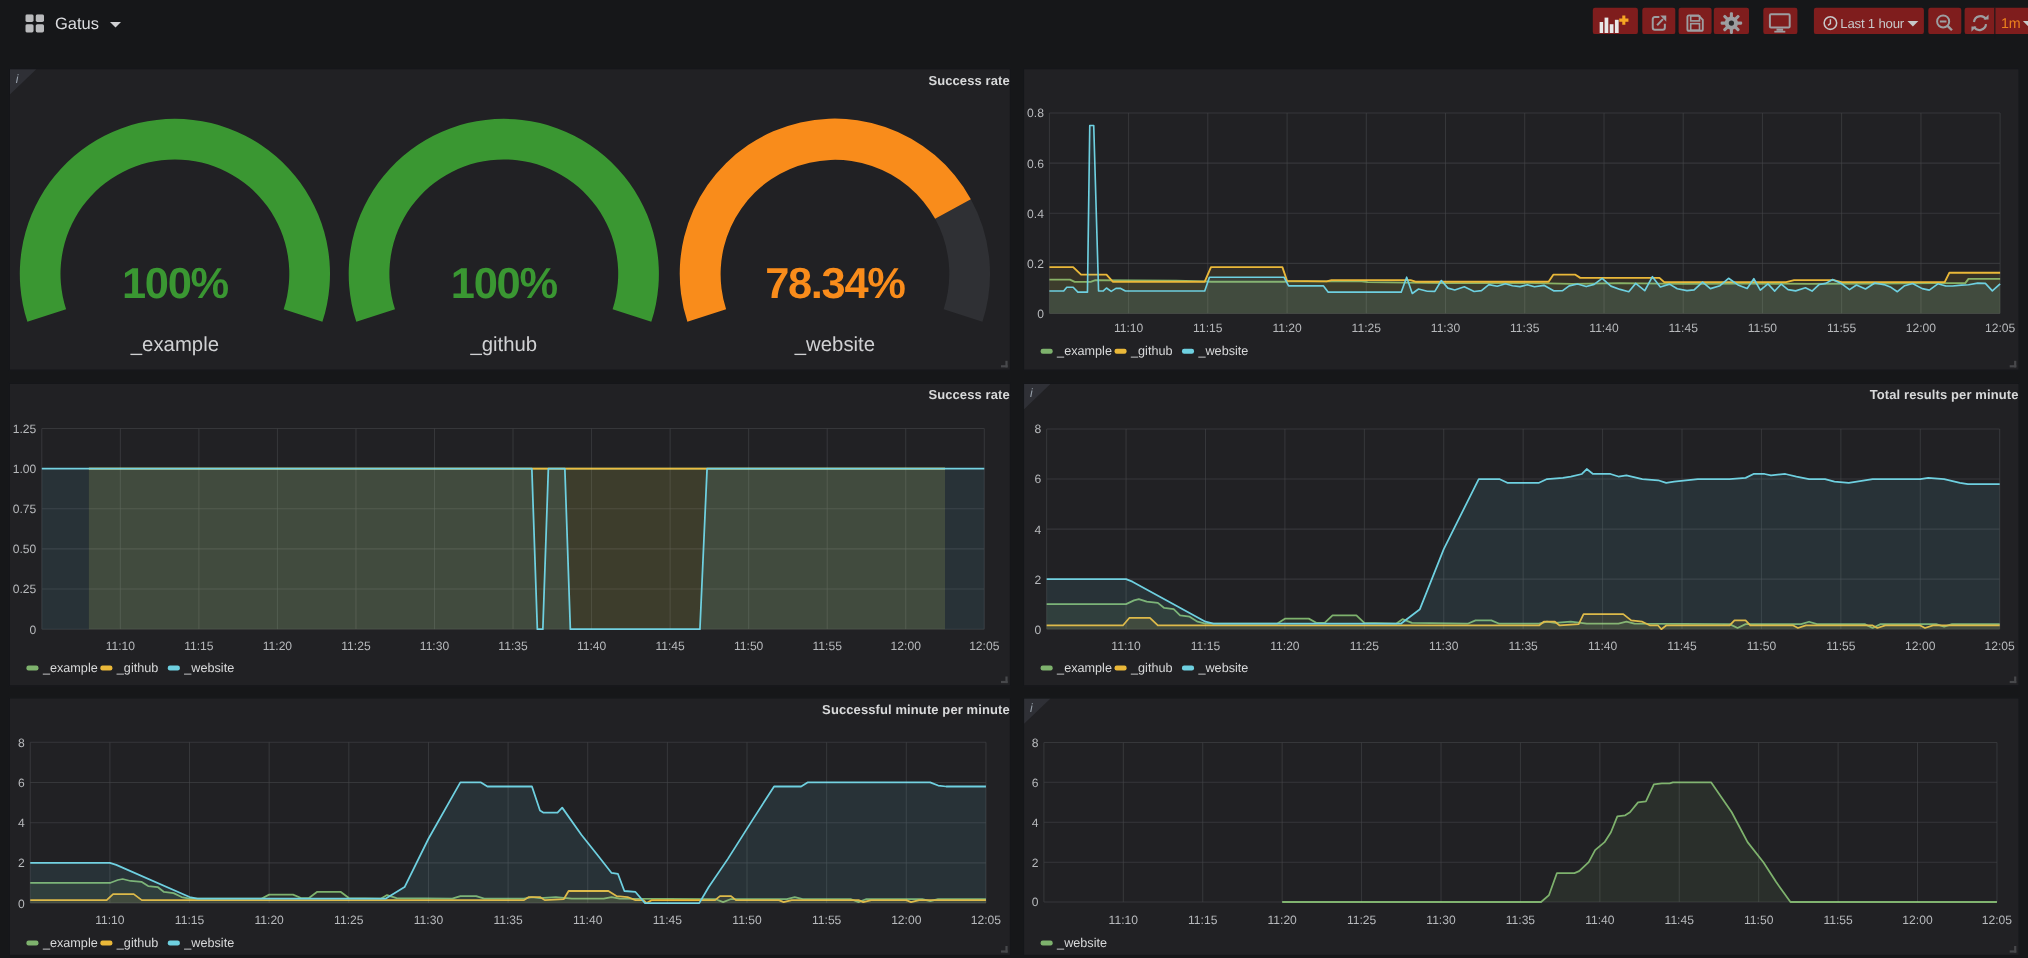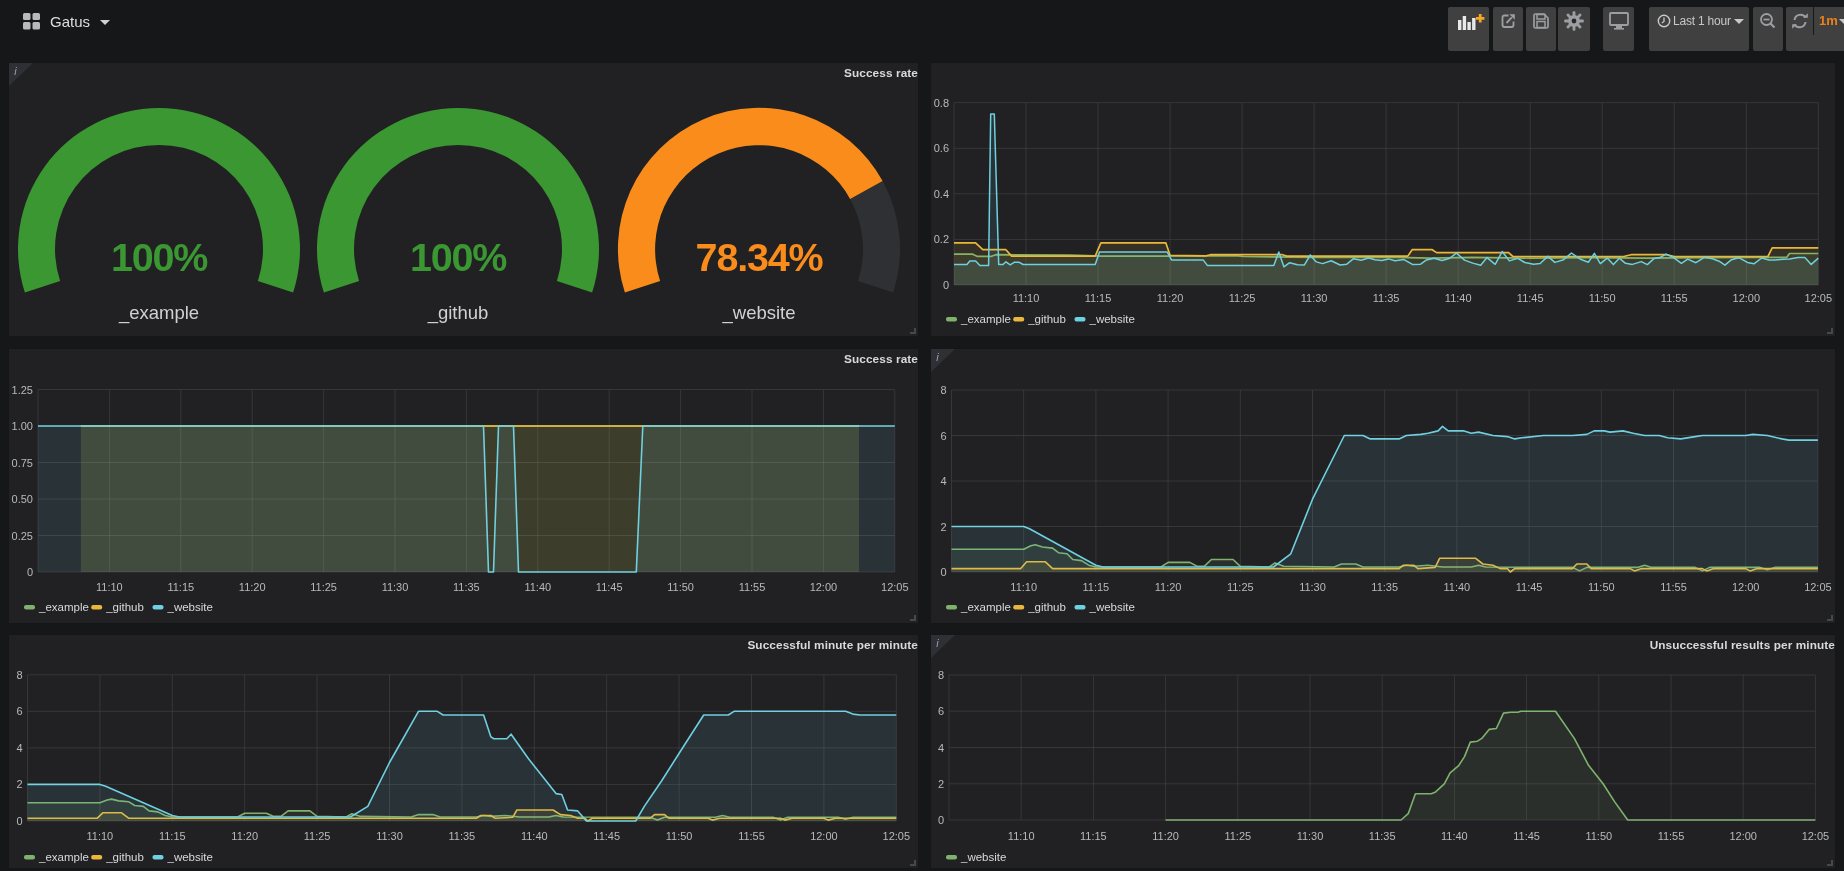--- a/index.html
+++ b/index.html
@@ -1,21 +1,21 @@
 <!DOCTYPE html>
 <html><head><meta charset="utf-8"><style>
 * { margin:0; padding:0; box-sizing:border-box; }
 html,body { width:1844px; height:871px; background:#161719; overflow:hidden;
   font-family:"Liberation Sans", sans-serif; }
 #stage { position:relative; width:1844px; height:871px; }
 .panel { position:absolute; background:#212124; border:1px solid #141619; }
 .ptitle { position:absolute; left:0; right:0; top:3px; text-align:right;
   font-size:11.8px; font-weight:bold; color:#d8d9da; letter-spacing:0.1px; }
 #nav { position:absolute; left:16px; top:0; width:1844px; height:52px; }
-.nbtn { position:absolute; top:7px; height:44px; background:#404040; border-radius:2px;text-align:center; }
+.nbtn { position:absolute; top:7px; height:24px; background:#7f1d1d; border-radius:2px; }
 .caret { display:inline-block; width:0; height:0; border-left:5px solid transparent;
   border-right:5px solid transparent; border-top:5px solid #c7c8c9; margin-left:7px; vertical-align:2px; }
 svg text { font-family:"Liberation Sans", sans-serif; }
 </style></head>
 <body>
 <div id="stage">
 <div id="nav">
       <svg width="18" height="17" style="position:absolute;left:7px;top:13px">
         <rect x="0" y="0" width="7.5" height="7" rx="1.5" fill="#b9babc"></rect>
         <rect x="9.5" y="0" width="7.5" height="7" rx="1.5" fill="#b9babc"></rect>
@@ -74,21 +74,21 @@
           <line x1="12.5" y1="12.5" x2="16.5" y2="16.5" stroke="#9d9ea1" stroke-width="2.2"></line>
         </svg></div>
       <div class="nbtn" style="left:1770px;width:69px">
         <svg width="18" height="18" style="position:absolute;left:5px;top:5px">
           <path d="M14.5,5.5 A6,6 0 0 0 3.5,8" fill="none" stroke="#9d9ea1" stroke-width="2"></path>
           <path d="M3.5,12.5 A6,6 0 0 0 14.5,10" fill="none" stroke="#9d9ea1" stroke-width="2"></path>
           <path d="M12.2,5.8 L16.8,5.8 L16.8,1.2 Z" fill="#9d9ea1"></path>
           <path d="M5.8,12.2 L1.2,12.2 L1.2,16.8 Z" fill="#9d9ea1"></path>
         </svg>
         <div style="position:absolute;left:27px;top:0;width:1px;height:28px;background:#161719"></div>
-        <span style="position:absolute;left:33px;top:6px;font-size:13px;font-weight:bold;color:#eb811d">1m</span>
+        <span style="position:absolute;left:33px;top:6px;font-size:13px;font-weight:normal;color:#eb811d">1m</span>
         <span class="caret" style="position:absolute;right:6px;top:12px"></span>
       </div>
     </div>
 <div class="panel" style="left:8px;top:62px;width:911px;height:275px">
       <div class="ptitle">Success rate</div>
       <svg width="911" height="275" viewBox="0 0 911 275" style="position:absolute;left:0;top:0">
         <path d="M15.9,229.6 A141,141 0 1 1 284.1,229.6 L248.9,218.1 A104,104 0 1 0 51.1,218.1 Z" fill="#3a9732"></path>
         <text x="150" y="208" text-anchor="middle" font-size="39.5" font-weight="bold" fill="#3a9732" letter-spacing="-1.2">100%</text>
         <text x="150" y="256" text-anchor="middle" font-size="18.5" fill="#d0d1d3">_example</text>
         <path d="M314.9,229.6 A141,141 0 1 1 583.1,229.6 L547.9,218.1 A104,104 0 1 0 350.1,218.1 Z" fill="#3a9732"></path>
@@ -243,20 +243,21 @@
         <rect x="15" y="256" width="11" height="4.5" rx="2" fill="#7eb26d"></rect>
         <text x="30" y="262" font-size="11.5" fill="#d8d9da">_example</text>
         <rect x="82.2" y="256" width="11" height="4.5" rx="2" fill="#eab839"></rect>
         <text x="97.2" y="262" font-size="11.5" fill="#d8d9da">_github</text>
         <rect x="143.5" y="256" width="11" height="4.5" rx="2" fill="#6ed0e0"></rect>
         <text x="158.5" y="262" font-size="11.5" fill="#d8d9da">_website</text>
       </svg>
       <div style="position:absolute;right:2px;bottom:2px;width:6px;height:6px;border-right:2px solid #47484b;border-bottom:2px solid #47484b"></div>
     </div>
 <div class="panel" style="left:930px;top:348px;width:906px;height:276px">
+      <div class="ptitle">Total results per minute</div>
       <svg width="906" height="276" viewBox="0 0 906 276" style="position:absolute;left:0;top:0">
         <line x1="20.5" y1="223.0" x2="886.9" y2="223.0" stroke="#2c2d30" stroke-width="1"></line>
         <line x1="20.5" y1="177.5" x2="886.9" y2="177.5" stroke="#2c2d30" stroke-width="1"></line>
         <line x1="20.5" y1="132.0" x2="886.9" y2="132.0" stroke="#2c2d30" stroke-width="1"></line>
         <line x1="20.5" y1="86.5" x2="886.9" y2="86.5" stroke="#2c2d30" stroke-width="1"></line>
         <line x1="20.5" y1="41.0" x2="886.9" y2="41.0" stroke="#2c2d30" stroke-width="1"></line>
         <line x1="20.5" y1="41.0" x2="20.5" y2="223.0" stroke="#2c2d30" stroke-width="1"></line>
         <line x1="92.7" y1="41.0" x2="92.7" y2="223.0" stroke="#2c2d30" stroke-width="1"></line>
         <line x1="164.9" y1="41.0" x2="164.9" y2="223.0" stroke="#2c2d30" stroke-width="1"></line>
         <line x1="237.1" y1="41.0" x2="237.1" y2="223.0" stroke="#2c2d30" stroke-width="1"></line>
@@ -388,21 +389,20 @@
         <rect x="15" y="220" width="11" height="4.5" rx="2" fill="#7eb26d"></rect>
         <text x="30" y="226" font-size="11.5" fill="#d8d9da">_example</text>
         <rect x="82.2" y="220" width="11" height="4.5" rx="2" fill="#eab839"></rect>
         <text x="97.2" y="226" font-size="11.5" fill="#d8d9da">_github</text>
         <rect x="143.5" y="220" width="11" height="4.5" rx="2" fill="#6ed0e0"></rect>
         <text x="158.5" y="226" font-size="11.5" fill="#d8d9da">_website</text>
       </svg>
       <div style="position:absolute;right:2px;bottom:2px;width:6px;height:6px;border-right:2px solid #47484b;border-bottom:2px solid #47484b"></div>
     </div>
 <div class="panel" style="left:930px;top:634px;width:906px;height:235px">
-      <div class="ptitle">Unsuccessful results per minute</div>
       <svg width="906" height="235" viewBox="0 0 906 235" style="position:absolute;left:0;top:0">
         <line x1="18.0" y1="185.0" x2="884.4" y2="185.0" stroke="#2c2d30" stroke-width="1"></line>
         <line x1="18.0" y1="148.8" x2="884.4" y2="148.8" stroke="#2c2d30" stroke-width="1"></line>
         <line x1="18.0" y1="112.5" x2="884.4" y2="112.5" stroke="#2c2d30" stroke-width="1"></line>
         <line x1="18.0" y1="76.2" x2="884.4" y2="76.2" stroke="#2c2d30" stroke-width="1"></line>
         <line x1="18.0" y1="40.0" x2="884.4" y2="40.0" stroke="#2c2d30" stroke-width="1"></line>
         <line x1="18.0" y1="40.0" x2="18.0" y2="185.0" stroke="#2c2d30" stroke-width="1"></line>
         <line x1="90.2" y1="40.0" x2="90.2" y2="185.0" stroke="#2c2d30" stroke-width="1"></line>
         <line x1="162.4" y1="40.0" x2="162.4" y2="185.0" stroke="#2c2d30" stroke-width="1"></line>
         <line x1="234.6" y1="40.0" x2="234.6" y2="185.0" stroke="#2c2d30" stroke-width="1"></line>

